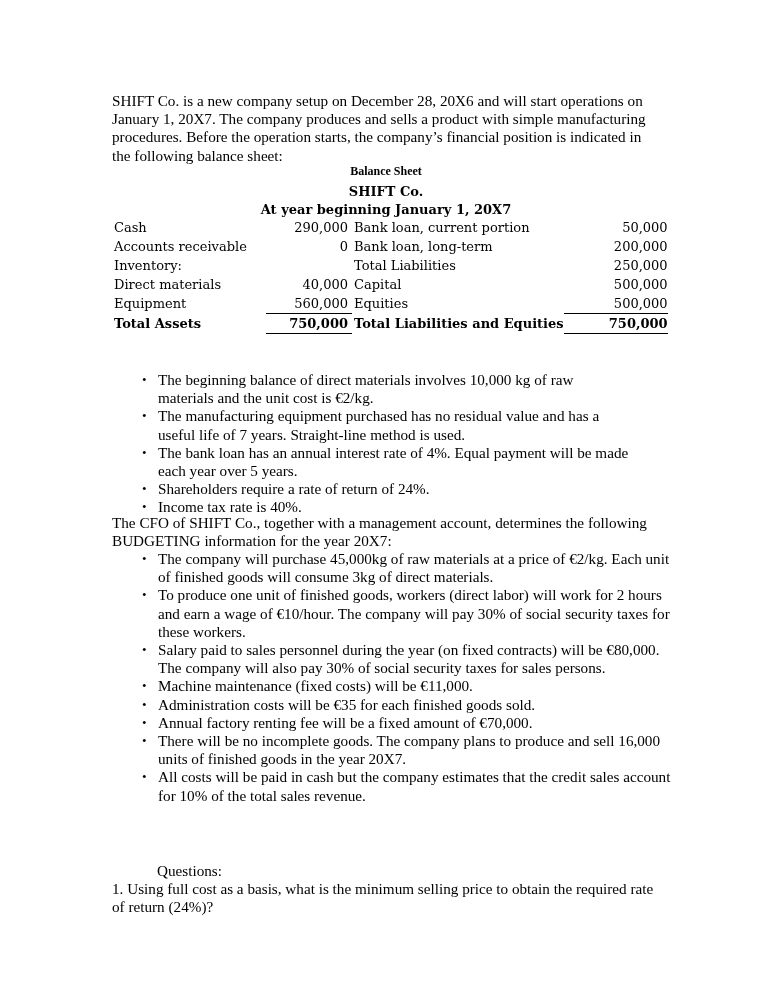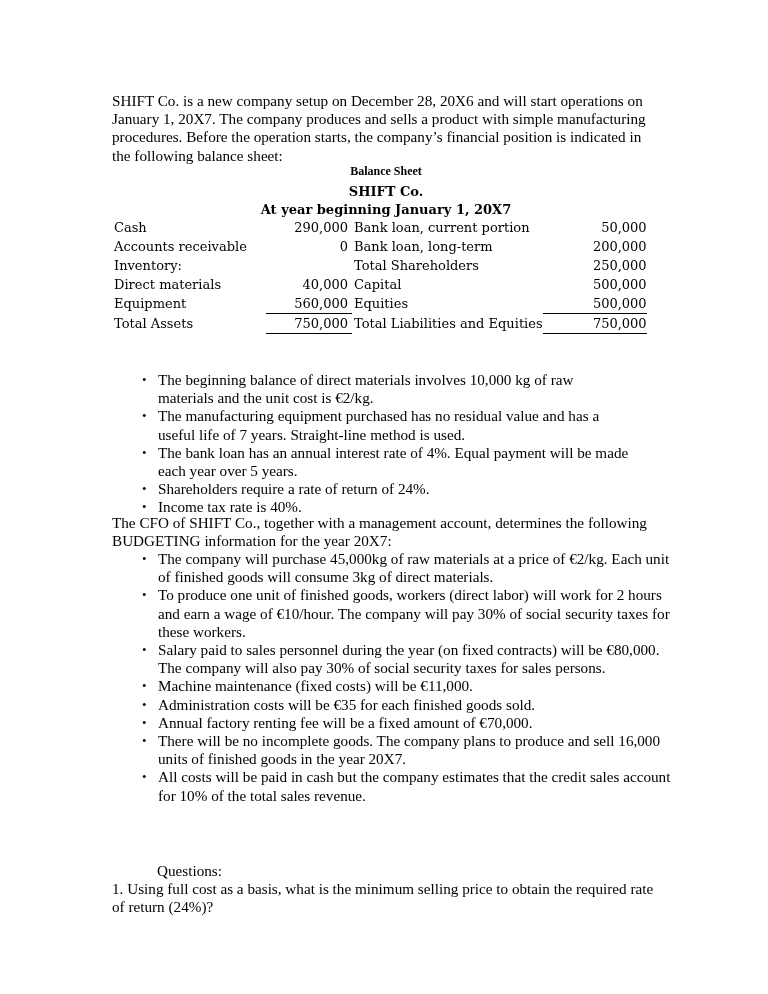--- a/index.html
+++ b/index.html
@@ -12,21 +12,21 @@
     .bs-sub { position: absolute; left: 112px; width: 548px; text-align: center; font-family: "DejaVu Serif", "Liberation Serif", serif; font-weight: bold; font-size: 13px; line-height: 18px; }
     #bs-company { top: 183px; }
     #bs-date { top: 201px; }
 
     table.bs-table { position: absolute; top: 218px; left: 114px; border-collapse: collapse; font-family: "DejaVu Serif", "Liberation Serif", serif; font-size: 13px; }
     table.bs-table td { padding: 0; height: 19px; line-height: 19px; white-space: nowrap; }
     td.c-label { width: 152px; }
     td.c-amt { width: 82px; text-align: right; padding-right: 4px !important; }
     td.c-rlabel { width: 182px; padding-left: 2px !important; }
     td.c-ramt { width: 104px; text-align: right; }
-    tr.total td { font-weight: normal; margin-left: 20px; }
+    tr.total td { font-weight: bold; margin-left: 20px; }
     tr.pre-total td.c-amt, tr.pre-total td.c-ramt { border-bottom: 1px solid #000; }
     tr.total td.c-amt, tr.total td.c-ramt { border-bottom: 1px solid #000; }
 
     ul.bullets { position: absolute; margin: 0; padding: 0; list-style: none; width: 520px; }
     ul.bullets li { position: relative; padding-left: 46px; margin: 0; }
     ul.bullets li .dot { position: absolute; left: 30px; top: 0; font-size: 13px; }
     #facts { top: 371px; left: 112px; }
     #cfo { top: 514px; }
     #budget { top: 550px; left: 112px; width: 560px; }
     #questions-label { top: 862px; margin-left: 45px; }
@@ -53,21 +53,21 @@
       </tr>
       <tr>
         <td class="c-label">Accounts receivable</td>
         <td class="c-amt">0</td>
         <td class="c-rlabel">Bank loan, long-term</td>
         <td class="c-ramt">200,000</td>
       </tr>
       <tr>
         <td class="c-label">Inventory:</td>
         <td class="c-amt"></td>
-        <td class="c-rlabel">Total Shareholders</td>
+        <td class="c-rlabel">Total Liabilities</td>
         <td class="c-ramt">250,000</td>
       </tr>
       <tr>
         <td class="c-label">Direct materials</td>
         <td class="c-amt">40,000</td>
         <td class="c-rlabel">Capital</td>
         <td class="c-ramt">500,000</td>
       </tr>
       <tr class="pre-total">
         <td class="c-label">Equipment</td>

